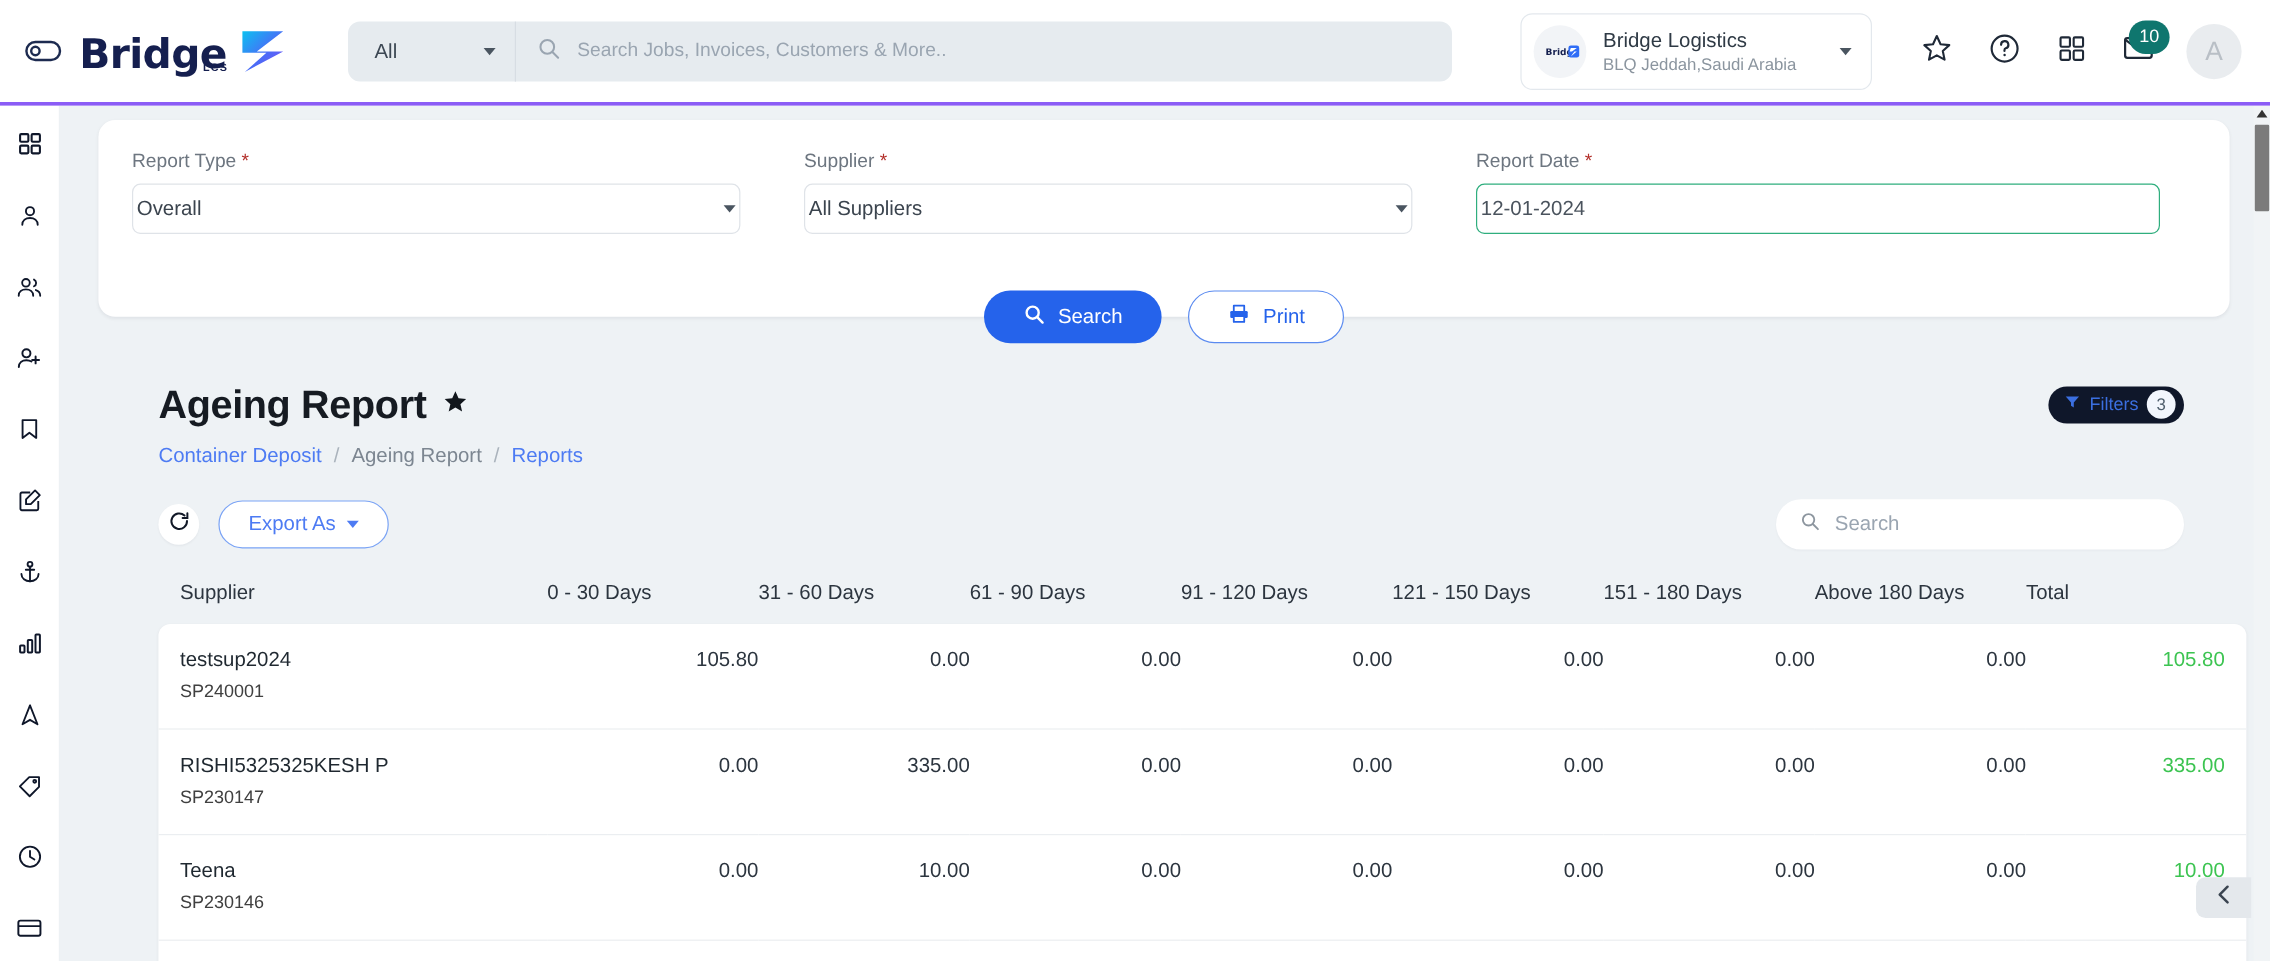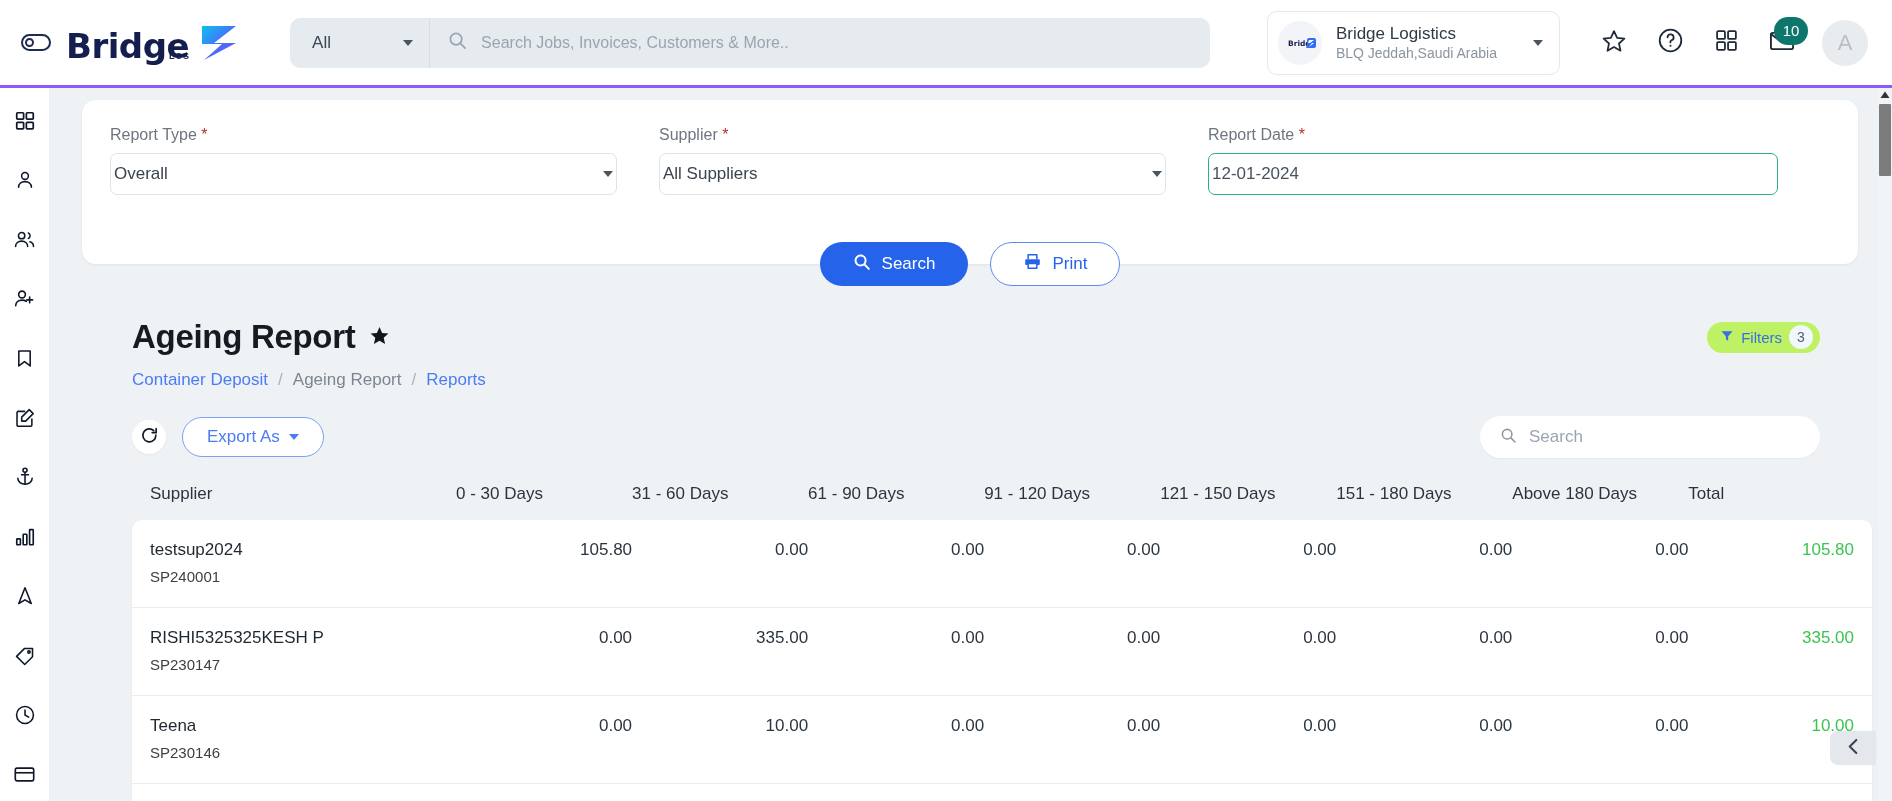--- a/index.html
+++ b/index.html
@@ -122,21 +122,21 @@
   }
 
   .filter-card {
     margin: 12px 22px 0 32px;
     background: #fff; border-radius: 14px;
     box-shadow: 0 1px 3px rgba(16,24,40,.06);
     padding: 26px 28px 0 28px;
     height: 164px;
     position: relative;
   }
-  .filter-row { display: flex; gap: 4px; }
+  .filter-row { display: flex; gap: 15px; }
   .field { width: 545px; padding-right: 38px; }
   .field.mid { width: 545px; }
   .field.last { width: 570px; padding-right: 0; }
   .field-label {
     font-size: 16px; color: #6d7680; margin-bottom: 9px; display: block;
   }
   .req { color: #b3302b; font-size: 16px; }
   .select-box, .text-box {
     width: 100%; height: 42px; border: 1px solid #dfe3e8; border-radius: 7px;
     display: flex; align-items: center; justify-content: space-between;
@@ -160,21 +160,21 @@
 
   .page-head {
     display: flex; align-items: center; margin: 54px 0 0 82px;
   }
   .page-title {
     font-size: 33px; font-weight: bold; color: #161b22; letter-spacing: -0.3px;
   }
   .title-star { margin-left: 14px; cursor: pointer; }
   .filters-pill {
     margin-left: auto; margin-right: 60px;
-    background: #bef264; color: #3b6fe0; border-radius: 18px;
+    background: #0f172a; color: #3b6fe0; border-radius: 18px;
     height: 31px; display: flex; align-items: center; gap: 7px;
     padding: 0 7px 0 13px; font-size: 15px; cursor: pointer;
   }
   .filters-count {
     background: #f2f6fd; border-radius: 50%; width: 24px; height: 24px;
     display: flex; align-items: center; justify-content: center;
     color: #51606f; font-size: 14px;
   }
 
   .breadcrumb {

